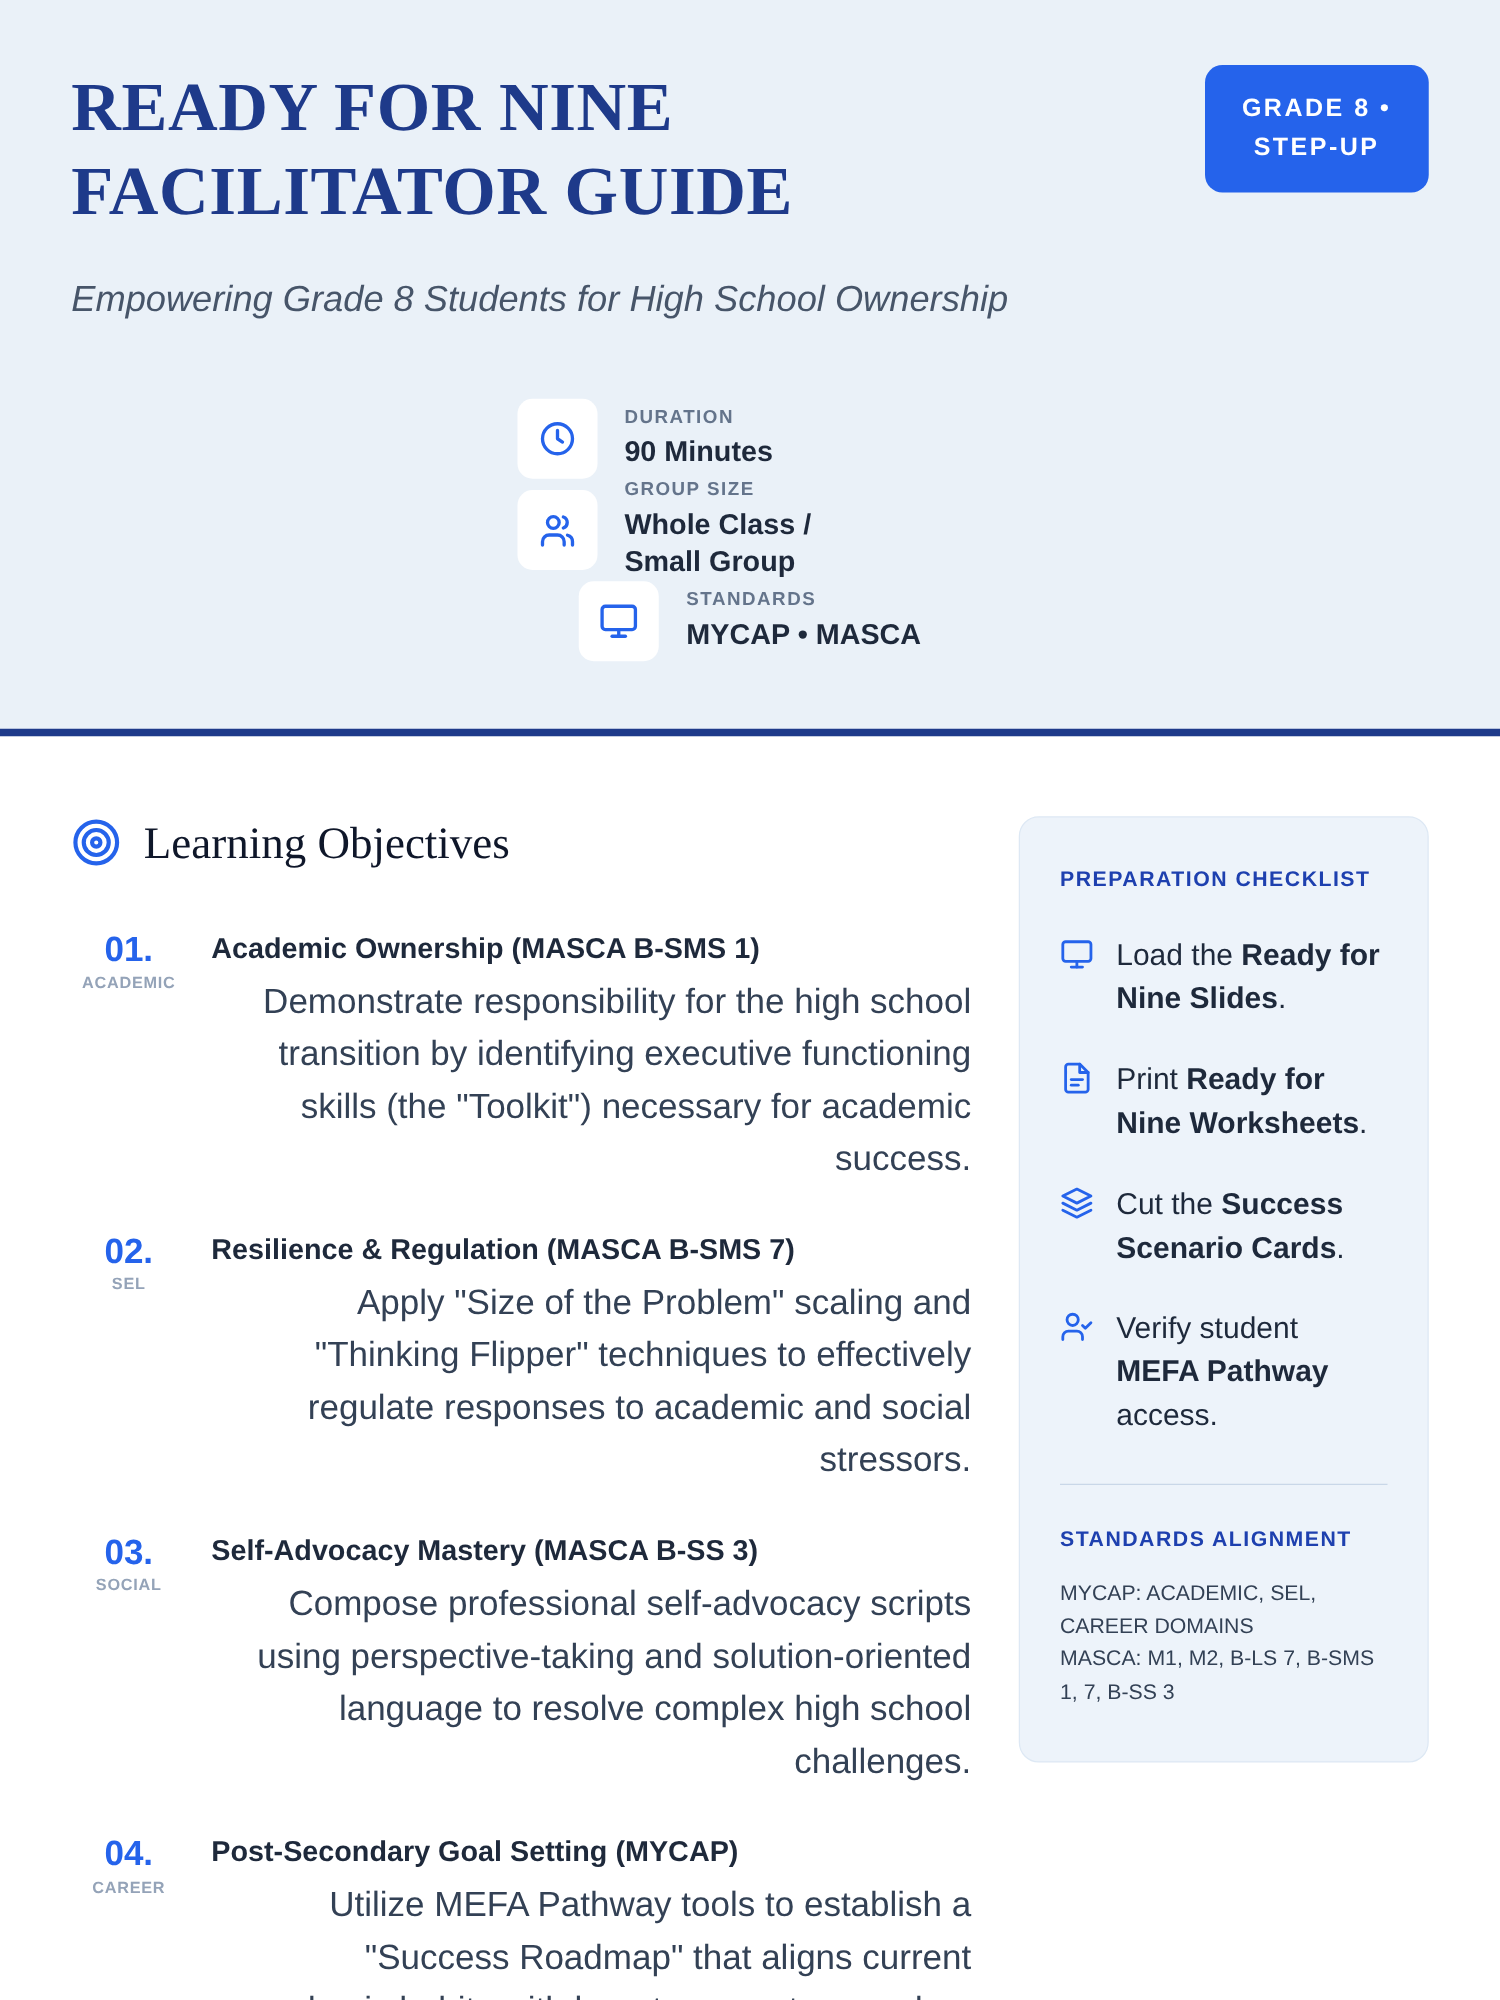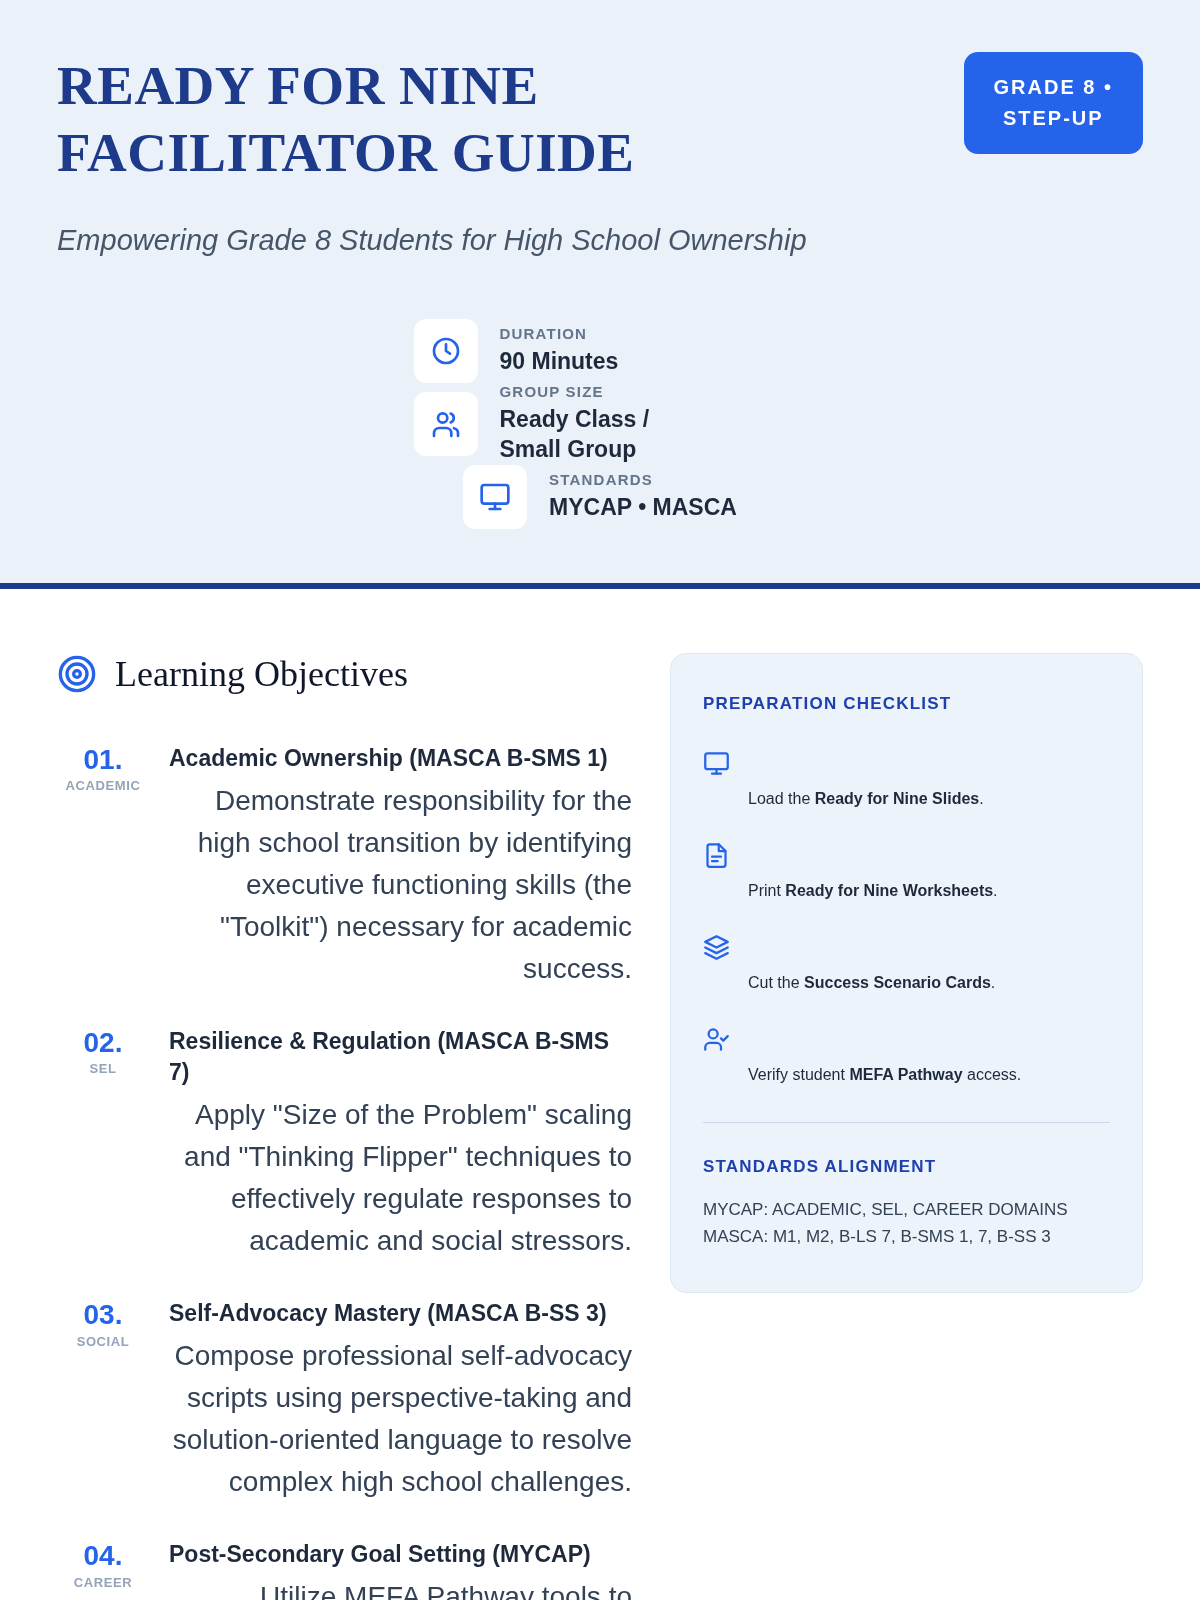--- a/index.html
+++ b/index.html
@@ -33,26 +33,26 @@
   .objectives { margin-top:48px; display:flex; flex-direction:column; gap:36px; }
   .objective { display:flex; gap:20px; }
   .obj-num-col { width:92px; flex:none; text-align:center; padding-top:2px; }
   .obj-num { color:#2563eb; font-weight:700; font-size:28px; line-height:1.1; }
   .obj-cat { color:#94a3b8; font-weight:700; font-size:13px; letter-spacing:0.6px; margin-top:3px; }
   .obj-body { flex:1; min-width:0; }
   .obj-title { font-size:23px; font-weight:700; color:#1e293b; line-height:1.35; }
   .obj-desc { margin-top:6px; font-size:28px; color:#334155; line-height:1.5;text-align:right; }
 
   
-  .sidebar { width:473px; flex:none; background:#edf3fa; border:1px solid #dde8f4; border-radius:16px; padding:40px 32px 42px 32px; align-self:flex-start; }
+  .sidebar { width:328px; flex:none; background:#edf3fa; border:1px solid #dde8f4; border-radius:16px; padding:40px 32px 42px 32px; align-self:flex-start; }
   .sb-heading { color:#1e40af; font-weight:700; font-size:17px; letter-spacing:1.2px; }
   .checklist { margin-top:34px; display:flex; flex-direction:column; gap:30px; }
   .check-item { display:flex; gap:18px; align-items:flex-start; }
   .check-icon { flex:none; width:27px; height:27px; color:#2563eb; margin-top:2px; display:flex; }
-  .check-text { font-size:16px; color:#1e293b; line-height:1.45;margin-top:39px; }
+  .check-text { font-size:24px; color:#1e293b; line-height:1.45; }
   .check-text b { font-weight:700; }
   .sb-divider { border:none; border-top:1px solid #c9d7e8; margin:36px 0 34px 0; }
   .sb-standards-text { margin-top:20px; font-size:17px; color:#334155; line-height:1.55; }
 
   
   .frameworks { margin-top:48px; }
   .fw-cards { margin-top:26px; display:flex; gap:26px; }
   .fw-card { width:289px; border:1px solid #e2e8f0; background:#8b5cf6; border-radius:12px; padding:26px 28px 70px 28px; }
   .fw-card-title { font-weight:700; font-size:21px; color:#1e293b; letter-spacing:0.5px; }
 
@@ -95,21 +95,21 @@
         <div class="icon-box">
           <svg width="32" height="32" viewBox="0 0 24 24" fill="none" stroke="currentColor" stroke-width="2" stroke-linecap="round" stroke-linejoin="round">
             <path d="M16 21v-2a4 4 0 0 0-4-4H7a4 4 0 0 0-4 4v2"></path>
             <circle cx="9.5" cy="7.5" r="3.5"></circle>
             <path d="M21 21v-2a4 4 0 0 0-3-3.85"></path>
             <path d="M15.5 4.2a3.5 3.5 0 0 1 0 6.6"></path>
           </svg>
         </div>
         <div>
           <div class="meta-label">GROUP SIZE</div>
-          <div class="meta-value">Ready Class / Small Group</div>
+          <div class="meta-value">Whole Class / Small Group</div>
         </div>
       </div>
 
       <div class="meta-item">
         <div class="icon-box">
           <svg width="32" height="32" viewBox="0 0 24 24" fill="none" stroke="currentColor" stroke-width="2" stroke-linecap="round" stroke-linejoin="round">
             <rect x="2" y="3" width="20" height="14" rx="2"></rect>
             <line x1="8" y1="21" x2="16" y2="21"></line>
             <line x1="12" y1="17" x2="12" y2="21"></line>
           </svg>

